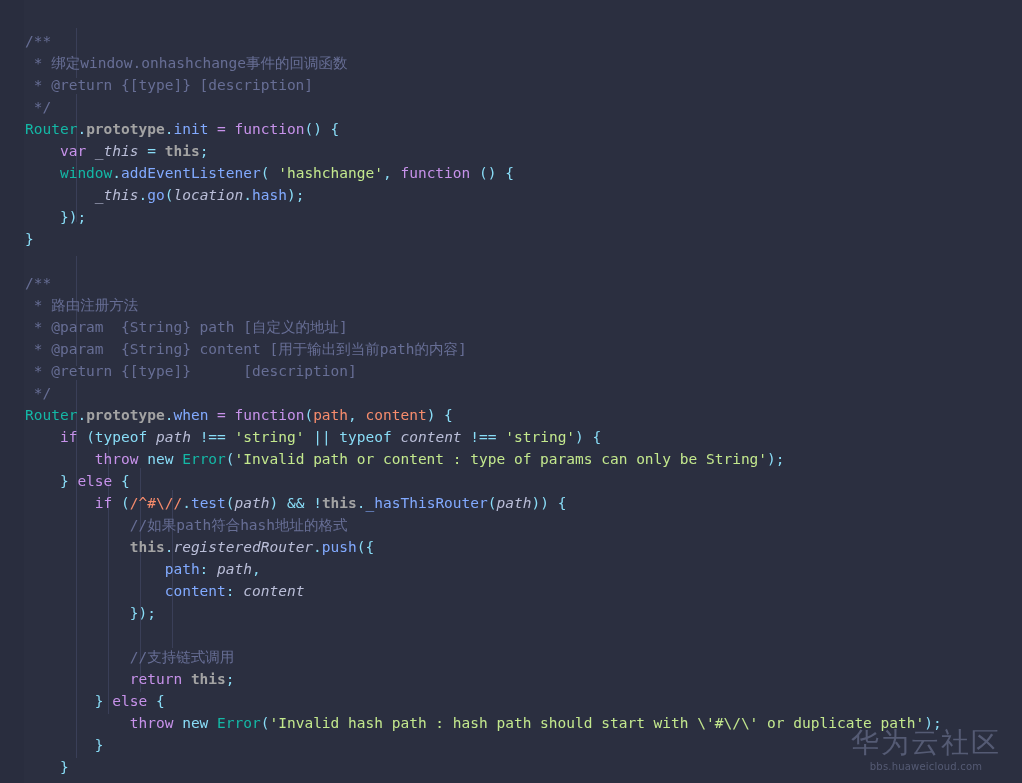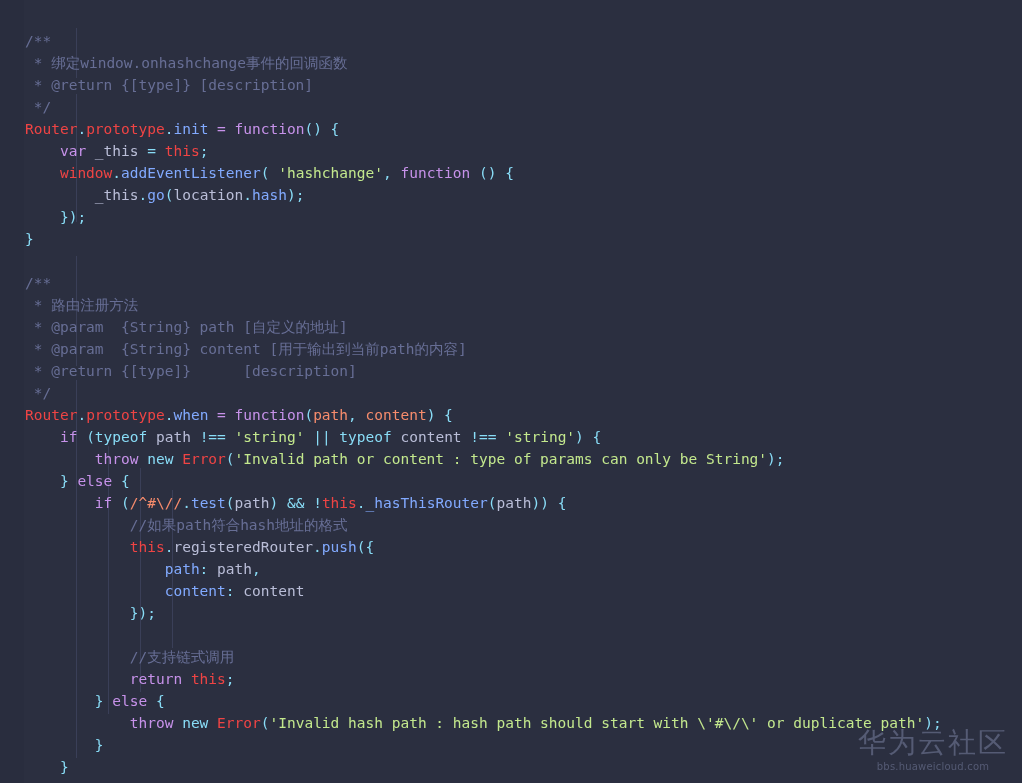--- a/index.html
+++ b/index.html
@@ -59,34 +59,34 @@
   .guide {
     position: absolute;
     width: 1px;
     background: #3a3f58;
   }
 
   
   .cmt   { color: #676e95; }
   .kw    { color: #c792ea; }        
   .op    { color: #89ddf7; }        
-  .cls   { color: #ef4444; }        
-  .prop  { color: #ef4444; }        
+  .cls   { color: #14b8a6; }        
+  .prop  { color: #a3a3a3; font-weight: bold; }        
   .fn    { color: #82aaff; text-align: center; }        
   .str   { color: #c3e88d; margin-top: 24px; }        
-  .id    { color: #babed8; }        
+  .id    { color: #babed8; font-style: italic; }        
   .punc  { color: #89ddf7; }        
   .param { color: #f78c6c; }        
   .key   { color: #82aaff; }        
   .regex { color: #f78c6c; }
 
   
   #watermark {
     position: absolute;
-    right: 14px;
+    right: 21px;
     bottom: 8px;
     z-index: 5;
     text-align: center;
     user-select: none;
   }
   #watermark .wm-cn {
     font-family: "DejaVu Sans", "Liberation Sans", sans-serif;
     font-size: 28px;
     letter-spacing: 2px;
     color: #555b74;

